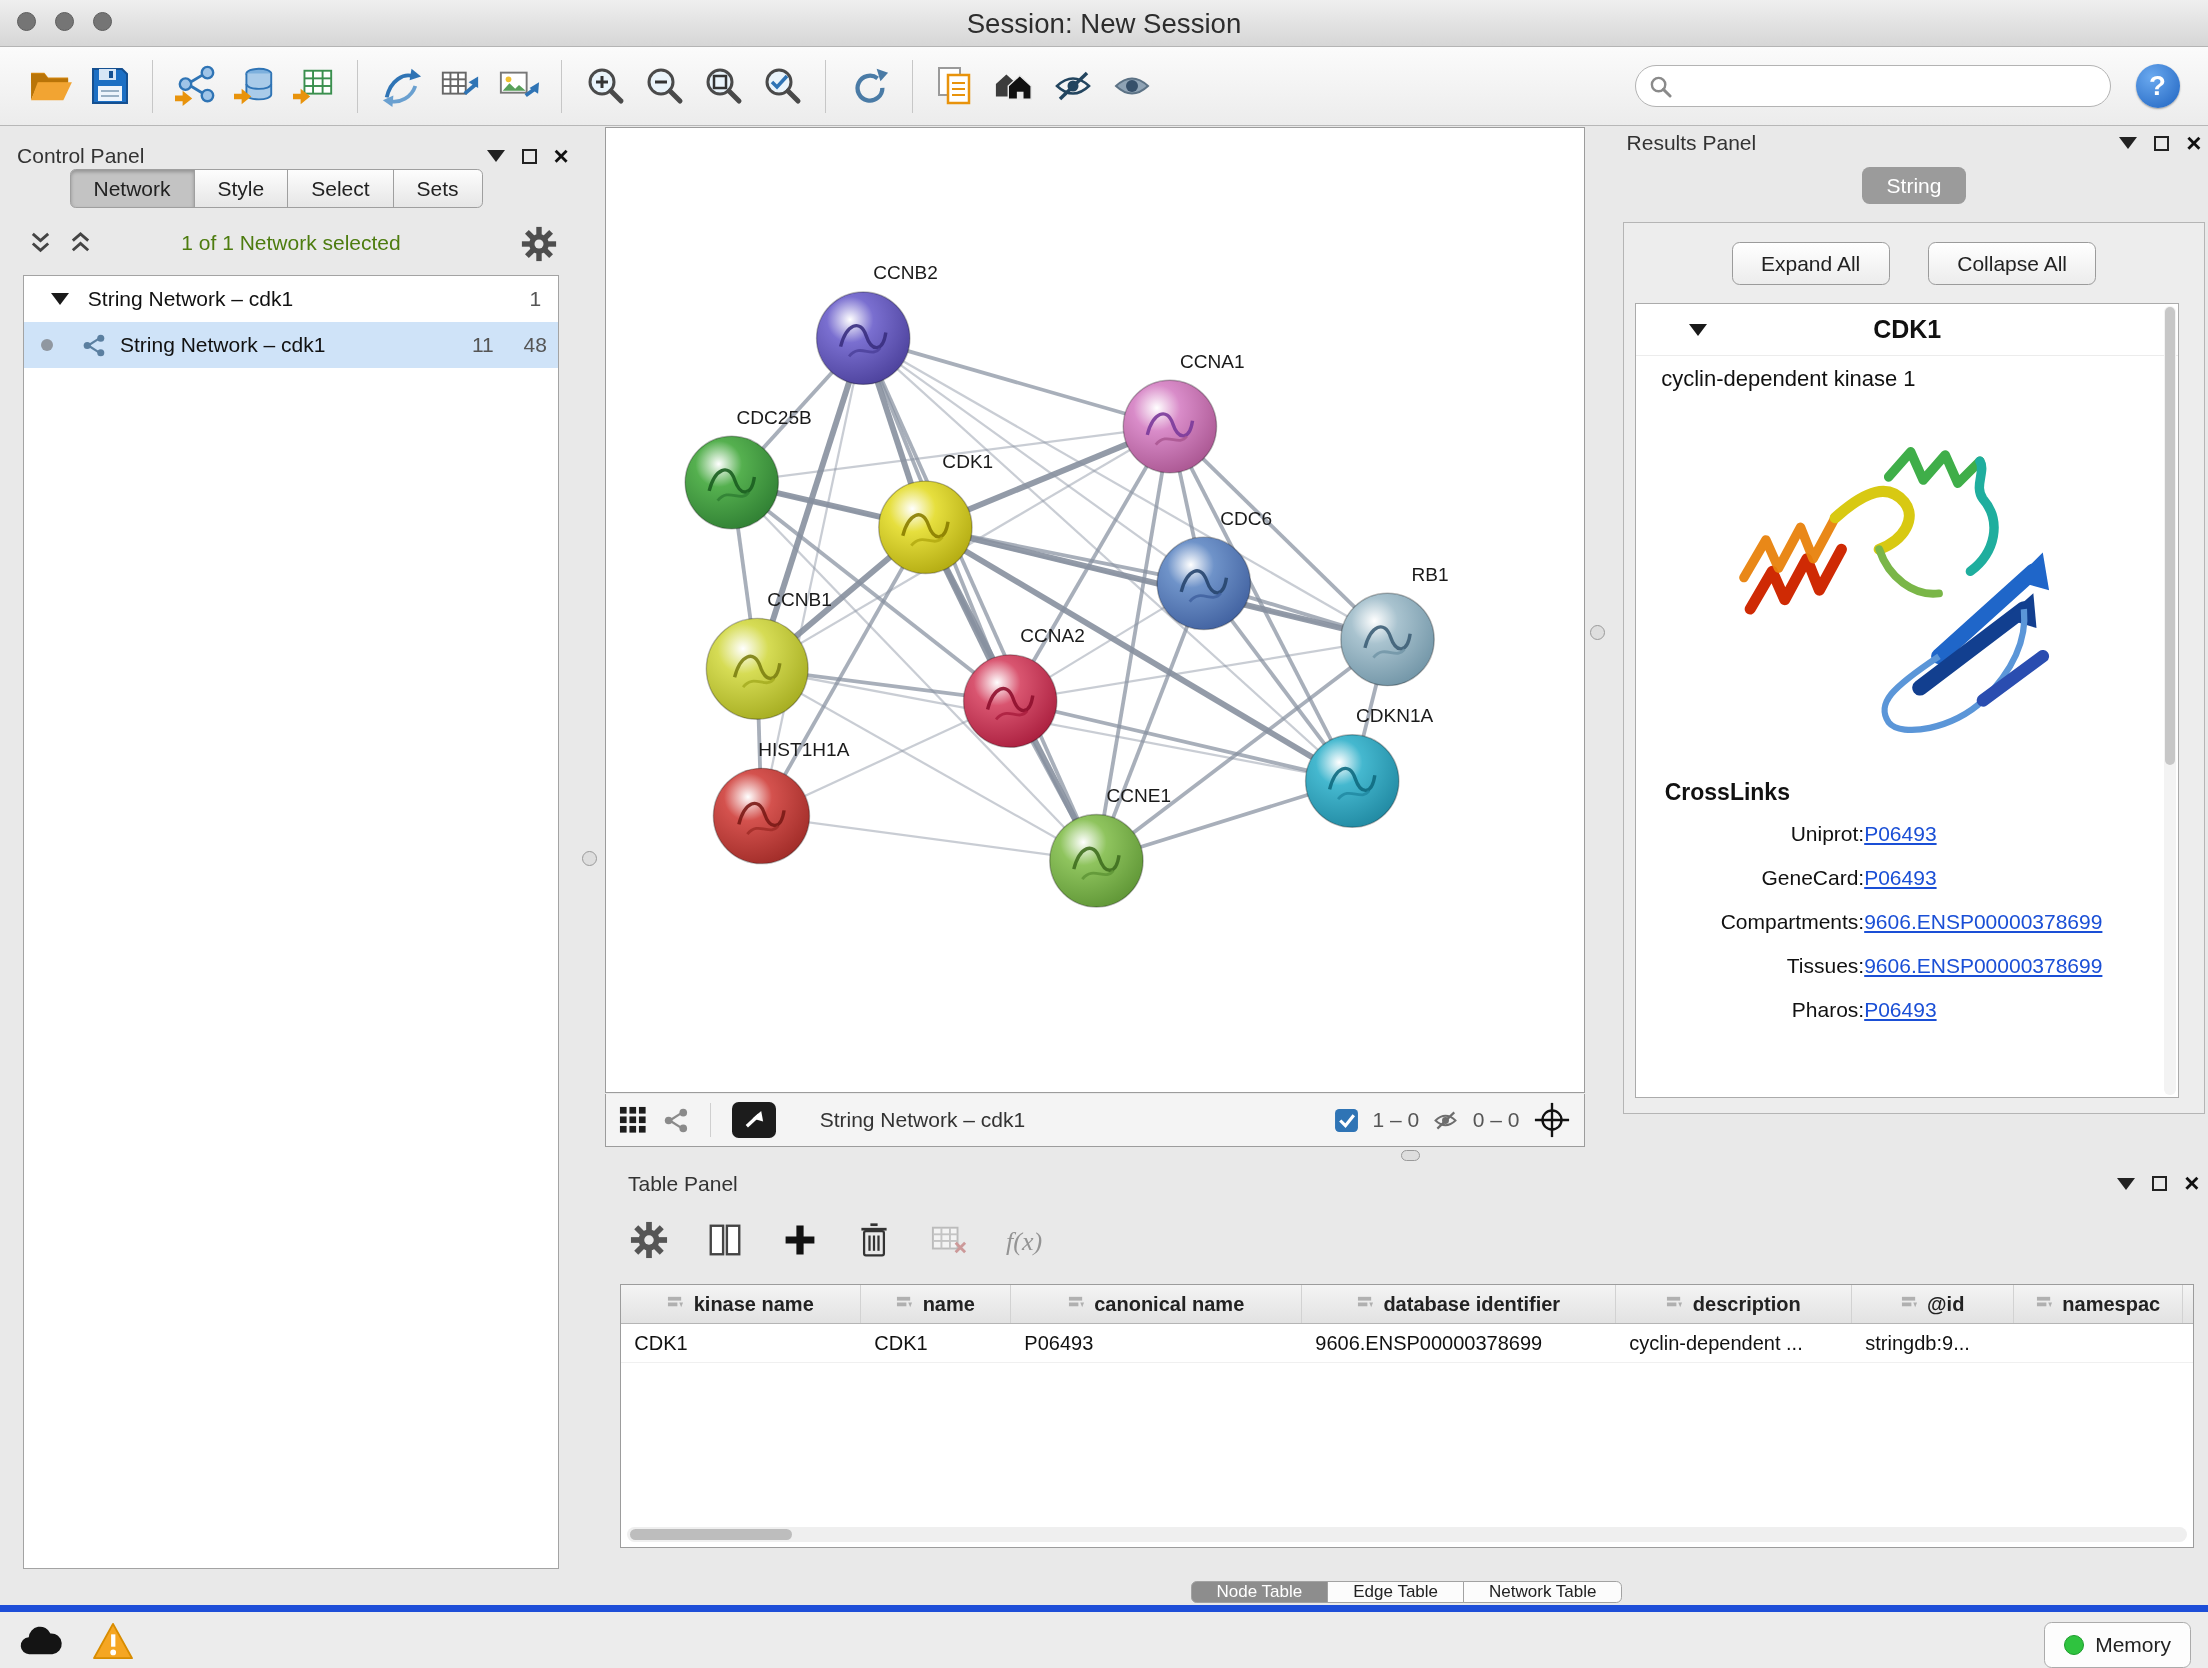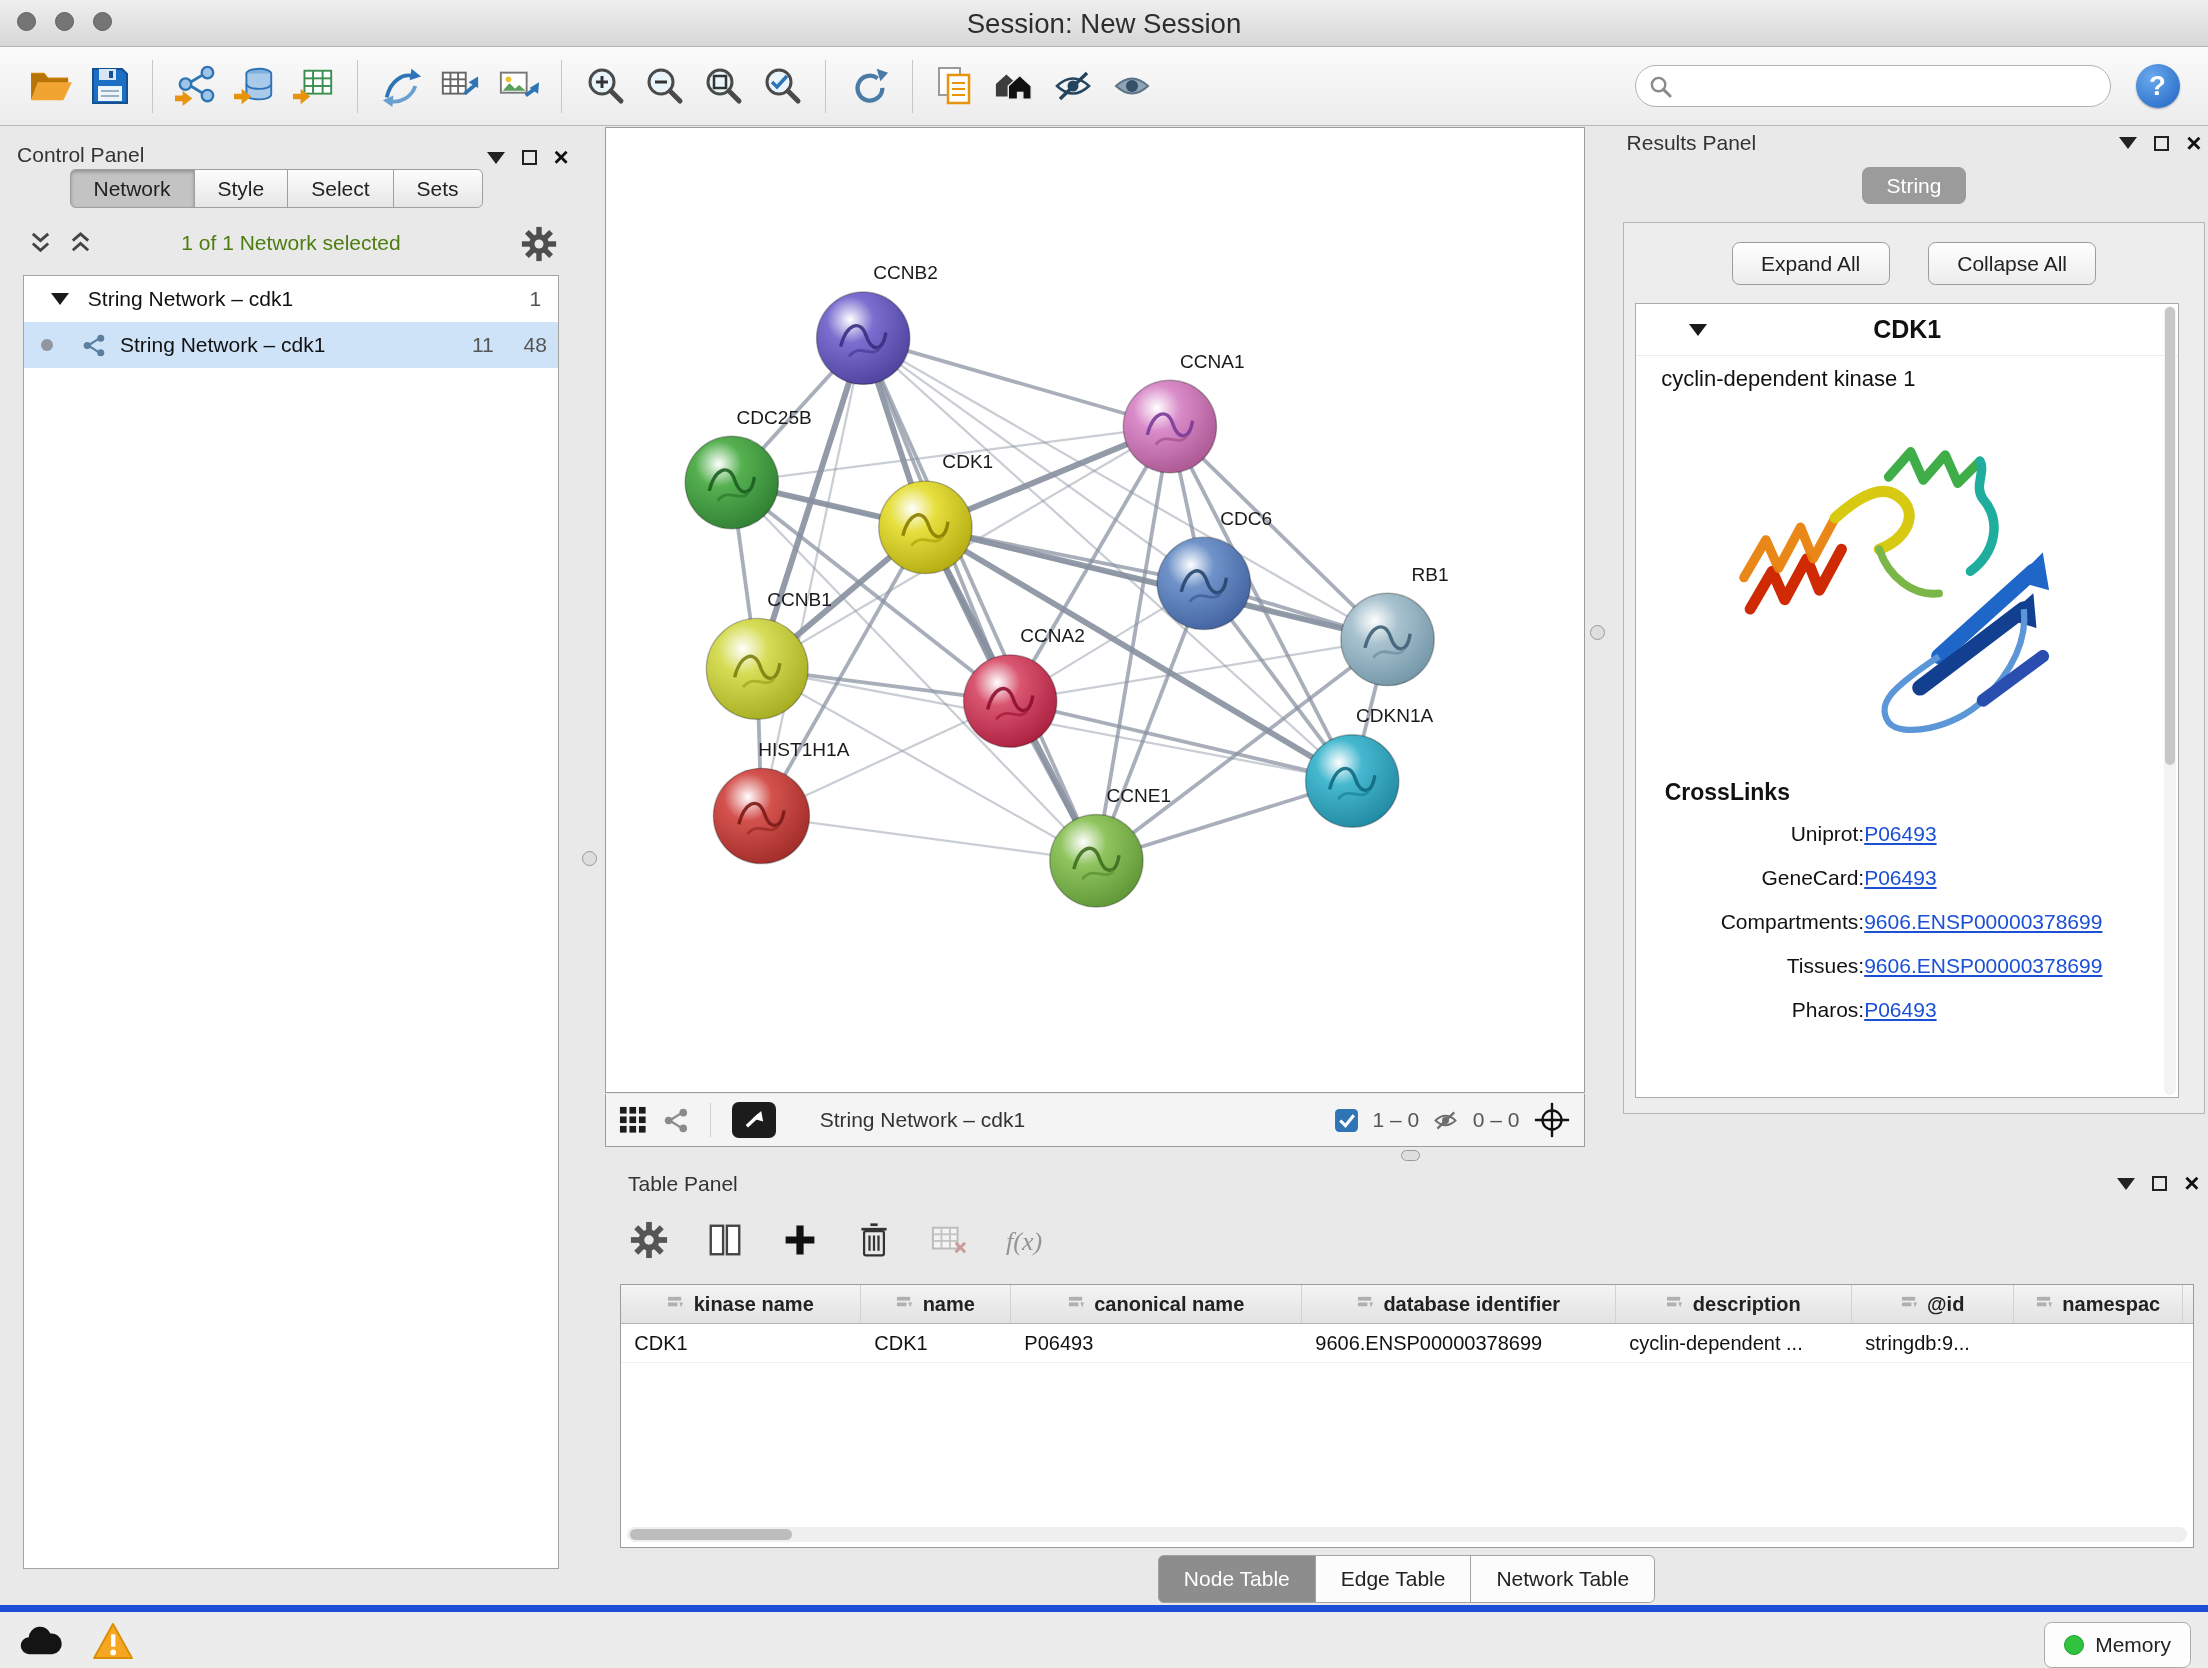--- a/index.html
+++ b/index.html
@@ -21,21 +21,21 @@
   .tb-sep{width:1px;height:53px;background:#c7c7c7;margin:0 13.3px;}
   .searchbox{margin-left:auto;width:476px;height:42px;background:#fff;border:1.4px solid #b3b3b3;
     border-radius:21px;display:flex;align-items:center;padding:0 13.3px;box-sizing:border-box;}
   .searchbox input{border:none;outline:none;flex:1;font-size:21px;font-family:inherit;background:transparent;margin-left:9.5px;}
   .help-btn{margin:0 28.5px 0 25px;width:44px;height:44px;border-radius:50%;
     background:radial-gradient(circle at 35% 30%,#6aa9ef,#1f63c0);display:flex;align-items:center;justify-content:center;
     color:#fff;font-size:27.6px;font-weight:bold;box-shadow:0 1px 1.9px rgba(0,0,0,.35);}
 
   
   .control-panel{position:absolute;left:9.5px;top:127px;width:563px;height:1472px;}
-  .cp-header{position:absolute;top:6px;left:7.6px;right:3.8px;height:34px;display:flex;align-items:flex-end;}
+  .cp-header{position:absolute;top:12px;left:7.6px;right:3.8px;height:34px;display:flex;align-items:center;}
   .panel-title{font-size:21px;color:#333;}
   .panel-icons{margin-left:auto;display:flex;align-items:center;gap:17px;}
   .icon-collapse{width:0;height:0;border-left:9.5px solid transparent;border-right:9.5px solid transparent;border-top:12.4px solid #222;}
   .icon-float{width:15px;height:15px;border:2.4px solid #222;box-sizing:border-box;}
   .icon-close{font-size:26px;font-weight:bold;color:#111;line-height:19px;}
   .cp-tabs{position:absolute;top:42px;left:61px;display:flex;}
   .cp-tab{font-size:21px;color:#222;padding:6.7px 23px;border:1px solid #9f9f9f;margin-left:-1px;
     background:linear-gradient(#fdfdfd,#e6e6e6);}
   .cp-tab:first-child{border-radius:5.7px 0 0 5.7px;}
   .cp-tab:last-child{border-radius:0 5.7px 5.7px 0;}
@@ -96,21 +96,21 @@
   .fx{font-family:"Liberation Serif",serif;font-style:italic;font-size:26px;color:#949494;}
   .table-box{position:absolute;top:122px;left:15px;right:15px;bottom:57px;background:#fff;border:1px solid #9c9c9c;overflow:hidden;}
   .thead{display:flex;background:linear-gradient(#f4f4f4,#e2e2e2);border-bottom:1px solid #b5b5b5;height:38px;}
   .th{display:flex;align-items:center;justify-content:center;gap:9.5px;font-size:20px;font-weight:bold;color:#222;
     border-right:1px solid #d2d2d2;box-sizing:border-box;overflow:hidden;white-space:nowrap;}
   .tbody .tr{display:flex;height:38px;border-bottom:1px solid #f0f0f0;}
   .td{display:flex;align-items:center;padding-left:13.3px;font-size:20px;color:#111;box-sizing:border-box;overflow:hidden;white-space:nowrap;}
   .hscroll{position:absolute;left:5.7px;right:5.7px;bottom:4.8px;height:15px;background:#efefef;border-radius:7.6px;}
   .hthumb{position:absolute;left:2.9px;top:1.9px;width:162px;height:11.4px;background:#bdbdbd;border-radius:5.7px;}
   .tp-tabs{position:absolute;bottom:1.9px;left:0;right:0;display:flex;justify-content:center;}
-  .tp-tab{font-size:21px;color:#222;padding:11px 25px;border:1px solid #a2a2a2;margin-left:-1px;background:#fcfcfc;text-align:right;}
+  .tp-tab{font-size:17px;color:#222;padding:0 25px;border:1px solid #a2a2a2;margin-left:-1px;background:#fcfcfc;text-align:right;}
   .tp-tab:first-child{border-radius:5.7px 0 0 5.7px;}
   .tp-tab:last-child{border-radius:0 5.7px 5.7px 0;}
   .tp-tab.sel{background:#8d8d8d;color:#fff;}
 
   
   .statusbar{position:absolute;left:0;top:1605px;width:2208px;height:63px;background:#ececec;border-top:7px solid #1d4ed8;}
   .sb-left{position:absolute;left:19px;top:9.5px;display:flex;gap:28.5px;align-items:center;}
   .memory-btn{position:absolute;right:17px;top:9.5px;height:44px;background:#fdfdfd;border:1px solid #ababab;
     border-radius:7.6px;display:flex;align-items:center;gap:11.4px;padding:0 19px;font-size:21px;color:#222;}
   .mem-dot{width:20px;height:20px;border-radius:50%;background:#2fc33f;border:1px solid #1d9c2d;box-sizing:border-box;}

